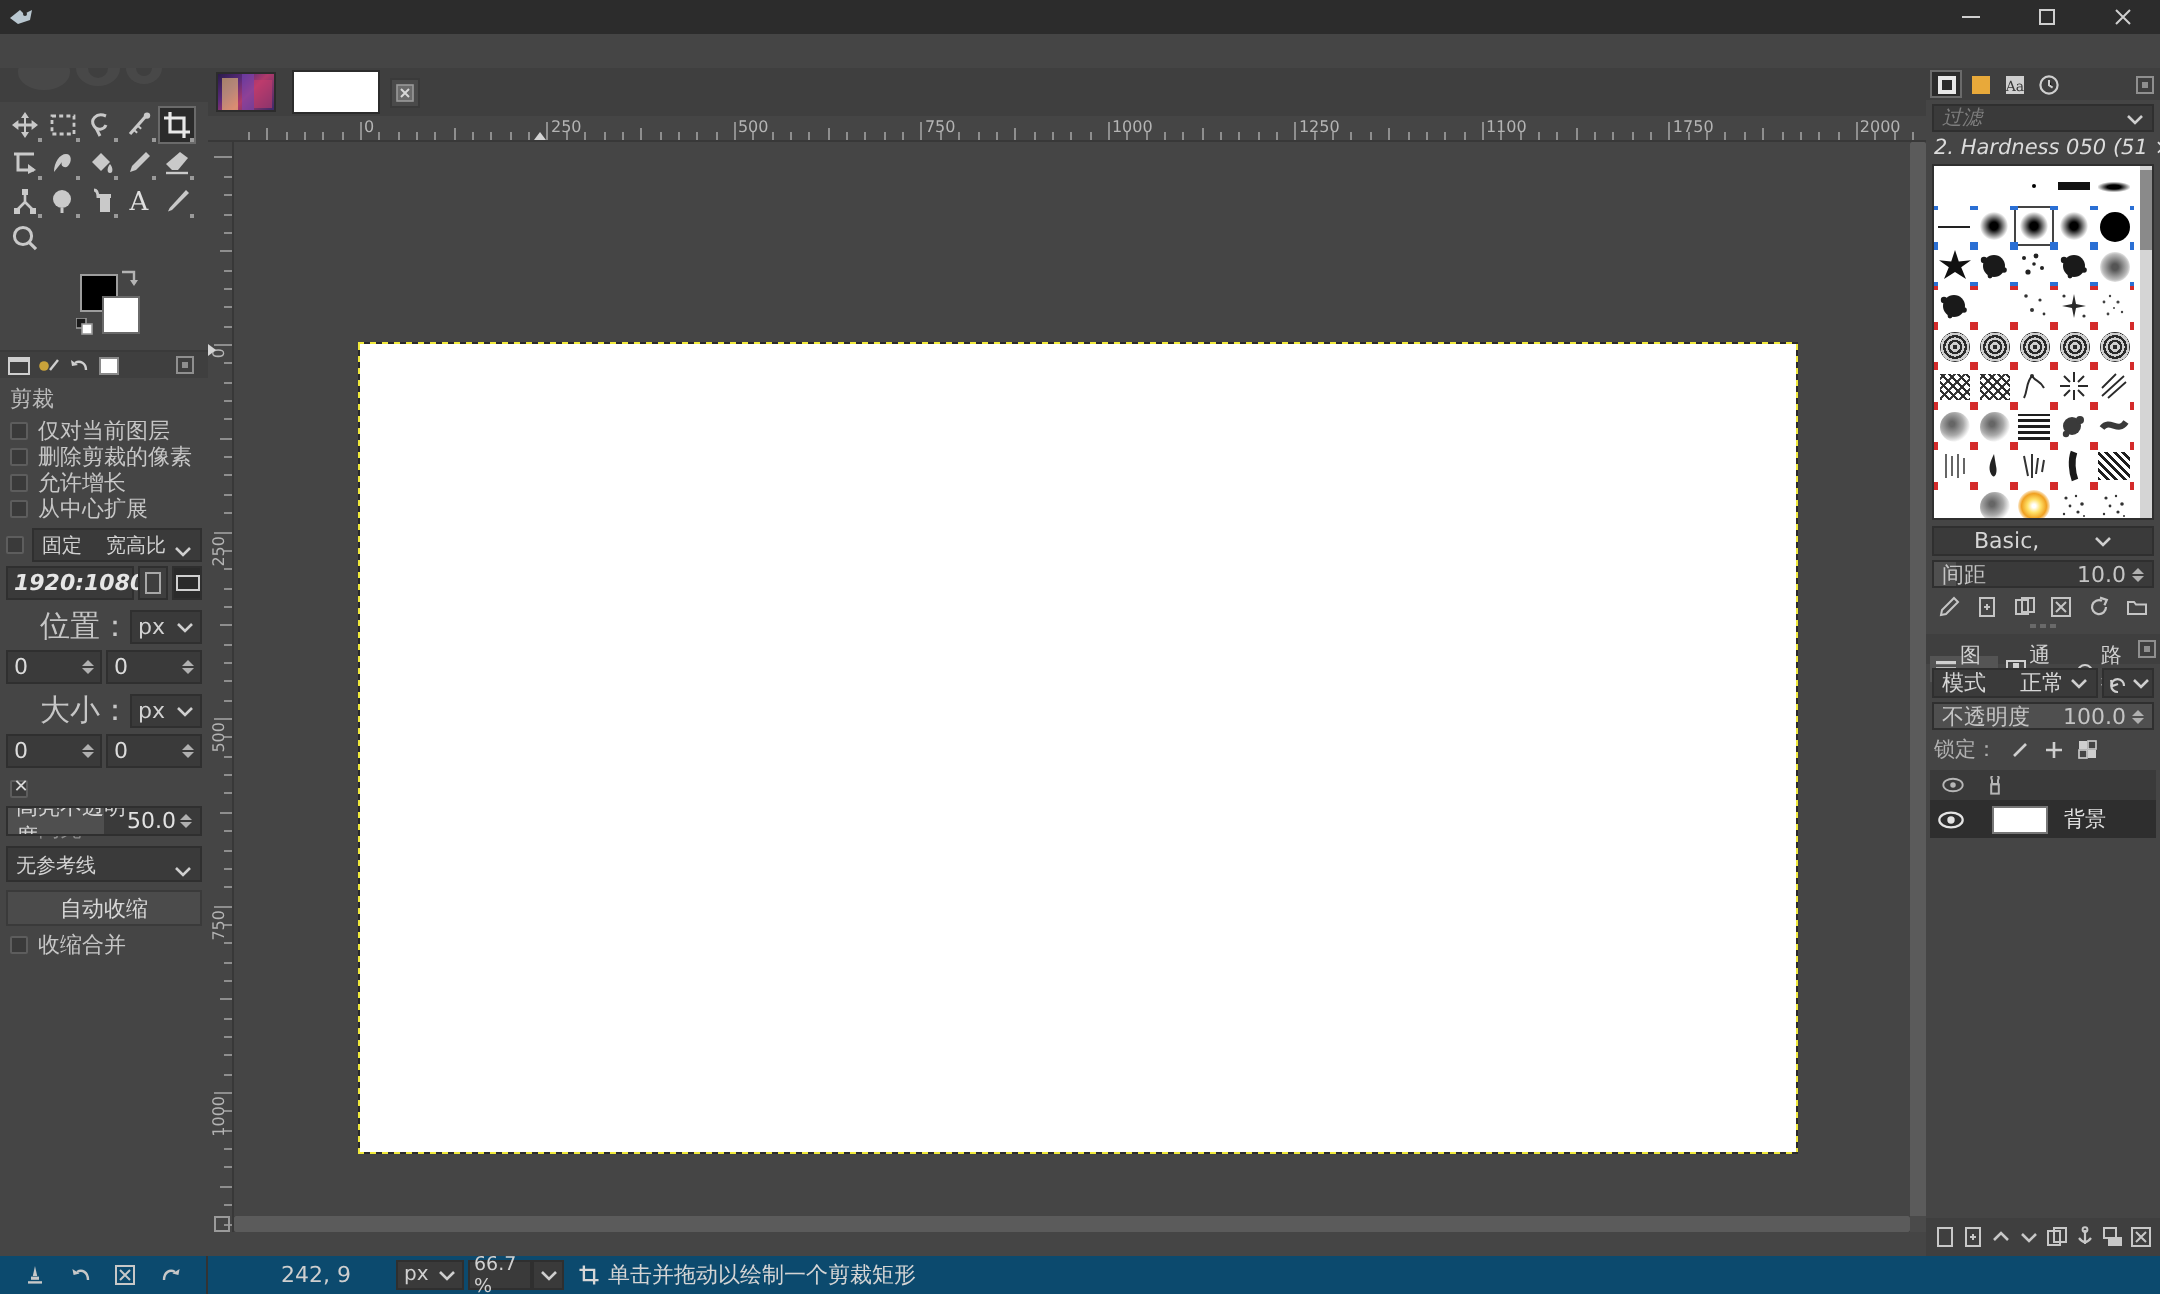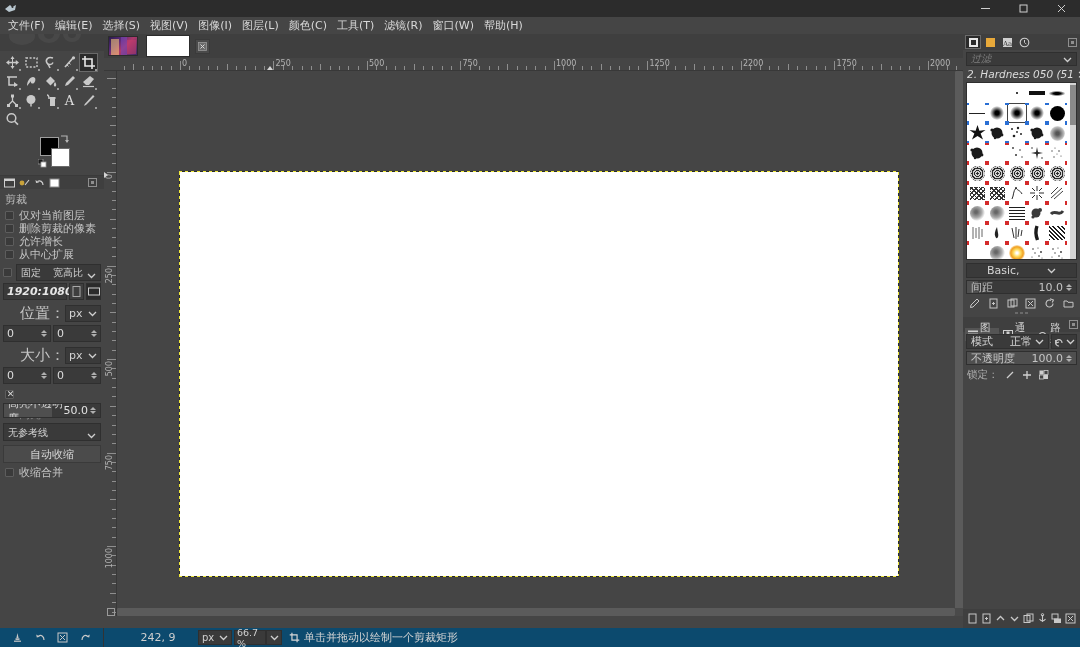--- a/index.html
+++ b/index.html
@@ -262,33 +262,20 @@
           </svg>
       </div>
       <div class="tb-btn close">
         <svg width="11" height="11" viewBox="0 0 11 11">
             <path d="M2 2 L9 9 M9 2 L2 9" stroke="#cfcfcf" stroke-width="1"></path>
           </svg>
       </div>
     </div>
   </div>
 
-  <div class="menubar">
-    <div class="menu-item">文件(F)</div>
-    <div class="menu-item">编辑(E)</div>
-    <div class="menu-item">选择(S)</div>
-    <div class="menu-item">视图(V)</div>
-    <div class="menu-item">图像(I)</div>
-    <div class="menu-item">图层(L)</div>
-    <div class="menu-item">颜色(C)</div>
-    <div class="menu-item">工具(T)</div>
-    <div class="menu-item">滤镜(R)</div>
-    <div class="menu-item">窗口(W)</div>
-    <div class="menu-item">帮助(H)</div>
-  </div>
 
   <div class="leftdock">
 
     <div class="toolbox-header">
       <svg class="wilber" viewBox="0 0 90 26">
         <ellipse cx="14" cy="8" rx="13" ry="9" fill="#5a5a5a"></ellipse>
         <ellipse cx="41" cy="6" rx="11" ry="9" fill="#5a5a5a"></ellipse>
         <circle cx="41" cy="6" r="5" fill="#3f3f3f"></circle>
         <ellipse cx="64" cy="6" rx="9" ry="8" fill="#5a5a5a"></ellipse>
         <circle cx="64" cy="6" r="4" fill="#3f3f3f"></circle>
@@ -707,21 +694,21 @@
         <div class="rtick" style="left: 823.917px; width: 1px; height: 9px; bottom: 0px;"></div>
         <div class="rtick" style="left: 833.266px; width: 1px; height: 4px; bottom: 0px;"></div>
         <div class="rtick" style="left: 842.615px; width: 1px; height: 4px; bottom: 0px;"></div>
         <div class="rtick" style="left: 851.964px; width: 1px; height: 4px; bottom: 0px;"></div>
         <div class="rlbl" style="left: 78px; top: 2px;">0</div>
         <div class="rlbl" style="left: 171.49px; top: 2px;">250</div>
         <div class="rlbl" style="left: 264.979px; top: 2px;">500</div>
         <div class="rlbl" style="left: 358.469px; top: 2px;">750</div>
         <div class="rlbl" style="left: 451.958px; top: 2px;">1000</div>
         <div class="rlbl" style="left: 545.448px; top: 2px;">1250</div>
-        <div class="rlbl" style="left: 638.938px; top: 2px;">2200</div>
+        <div class="rlbl" style="left: 638.938px; top: 2px;">1100</div>
         <div class="rlbl" style="left: 732.427px; top: 2px;">1750</div>
         <div class="rlbl" style="left: 825.917px; top: 2px;">2000</div>
         <div class="rmark" style="left: 163.498px; bottom: 0px;"></div>
       </div>
     <div class="rulerV" id="rulerV">
         <div class="rtick" style="top: 7.48148px; height: 1px; width: 9px; right: 0px;"></div>
         <div class="rtick" style="top: 16.8333px; height: 1px; width: 4px; right: 0px;"></div>
         <div class="rtick" style="top: 26.1852px; height: 1px; width: 4px; right: 0px;"></div>
         <div class="rtick" style="top: 35.537px; height: 1px; width: 4px; right: 0px;"></div>
         <div class="rtick" style="top: 44.8889px; height: 1px; width: 4px; right: 0px;"></div>
@@ -1353,20 +1340,46 @@
       <span class="li">
         <svg width="10" height="10" viewBox="0 0 10 10">
             <rect x="0.5" y="0.5" width="4" height="4" fill="#cfcfcf"></rect>
             <rect x="5" y="5" width="4" height="4" fill="#cfcfcf"></rect>
             <rect x="5" y="0.5" width="4" height="4" fill="none" stroke="#cfcfcf" stroke-width=".8"></rect>
             <rect x="0.5" y="5" width="4" height="4" fill="none" stroke="#cfcfcf" stroke-width=".8"></rect>
           </svg>
       </span>
     </div>
 
+    <div class="layerlist">
+      <div class="layerhead">
+        <span class="hi">
+          <svg width="12" height="9" viewBox="0 0 12 9">
+              <ellipse cx="6" cy="4.5" rx="5.3" ry="3.4" fill="none" stroke="#b6b6b6" stroke-width="1"></ellipse>
+              <circle cx="6" cy="4.5" r="1.5" fill="#b6b6b6"></circle>
+            </svg>
+        </span>
+        <span class="hi">
+          <svg width="9" height="10" viewBox="0 0 9 10">
+              <path d="M3 2 A1.8 1.8 0 1 1 6 2 V4 H3 Z" fill="none" stroke="#b6b6b6" stroke-width="1"></path>
+              <rect x="2.6" y="4.2" width="3.8" height="4.6" fill="none" stroke="#b6b6b6" stroke-width="1"></rect>
+            </svg>
+        </span>
+      </div>
+      <div class="layerrow">
+        <span class="eye">
+          <svg width="14" height="10" viewBox="0 0 14 10">
+              <ellipse cx="7" cy="5" rx="6.3" ry="4" fill="none" stroke="#e4e4e4" stroke-width="1.2"></ellipse>
+              <circle cx="7" cy="5" r="2" fill="#e4e4e4"></circle>
+            </svg>
+        </span>
+        <span class="layerthumb"></span>
+        <span class="layername">背景</span>
+      </div>
+    </div>
 
     <div class="rd-bottombar">
       <div class="bi">
         <svg width="11" height="11" viewBox="0 0 11 11">
             <rect x="2" y="1" width="7" height="9" fill="none" stroke="#c8c8c8" stroke-width="1"></rect>
           </svg>
       </div>
       <div class="bi">
         <svg width="11" height="11" viewBox="0 0 11 11">
             <rect x="2" y="1" width="7" height="9" fill="none" stroke="#c8c8c8" stroke-width="1"></rect>

